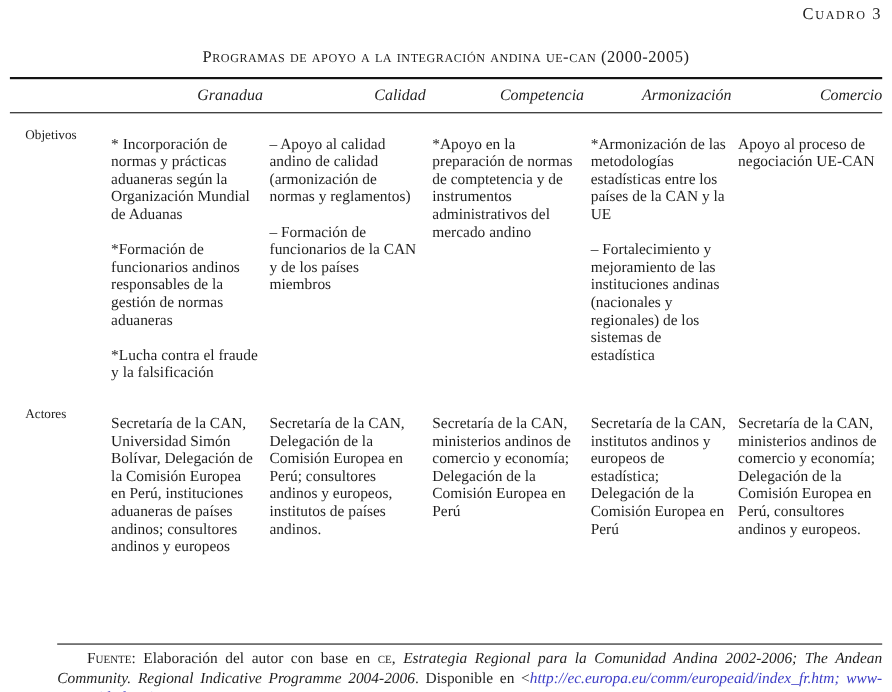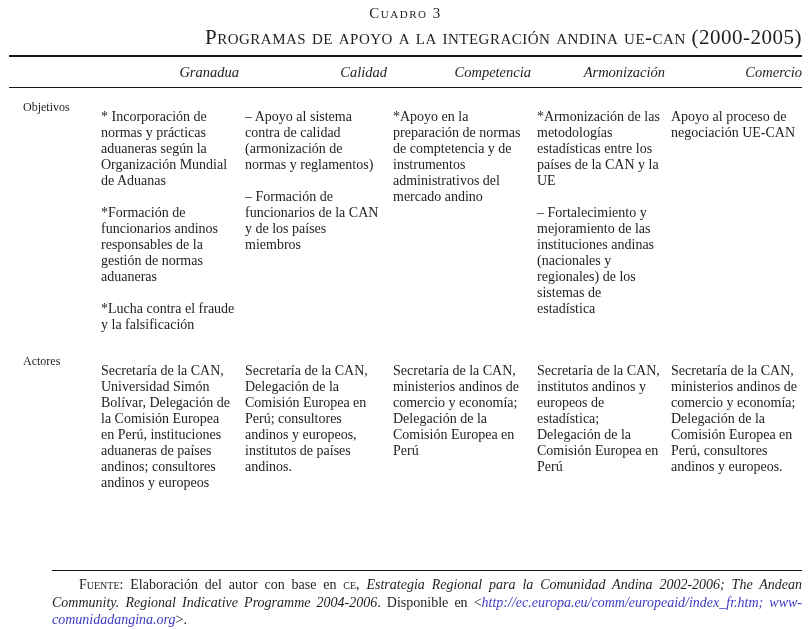--- a/index.html
+++ b/index.html
@@ -2,26 +2,26 @@
 <html><head>
 <meta charset="utf-8">
 <style>
   html,body{margin:0;padding:0;}
   body{
     width:811px;height:629px;overflow:hidden;background:#ffffff;color:#1e1e1e;
     font-family:"Liberation Serif","DejaVu Serif",serif;
   }
   .page{padding:5px 9px 0;box-sizing:border-box;width:811px;height:629px;}
   .caption-num{
-    text-align:center;font-variant:small-caps;font-size:15px;letter-spacing:1.5px;
+    text-align:right;font-variant:small-caps;font-size:15px;letter-spacing:1.5px;
     line-height:16px;
   }
   .caption-title{
-    text-align:right;font-variant:small-caps;font-size:21px;letter-spacing:.5px;
-    margin-top:8px;line-height:17px;
+    text-align:center;font-variant:small-caps;font-size:15px;letter-spacing:.5px;
+    margin-top:23px;line-height:17px;
   }
   .table{margin-top:9px;border-top:2px solid #141414;}
   .grid{
     display:grid;
     grid-template-columns:86px 138px 142px 138px 128px 131px;
     column-gap:6px;
   }
   .thead{border-bottom:1.5px solid #141414;padding:7px 0 6px;}
   .hcell{font-style:italic;font-size:14.5px;text-align:right;line-height:17px;}
   .tbody{padding-top:11px;height:482px;box-sizing:border-box;overflow:hidden;}
@@ -62,21 +62,21 @@
     <div class="tbody">
 
       <div class="grid row">
         <div class="rlabel">Objetivos</div>
         <div class="cell">
             <p>* Incorporación de normas y prácticas aduaneras según la Organización Mundial de Aduanas</p>
             <p>*Formación de funcionarios andinos responsables de la gestión de normas aduaneras</p>
             <p>*Lucha contra el fraude y la falsificación</p>
           </div>
         <div class="cell">
-            <p>– Apoyo al sistema contra de calidad (armonización de normas y reglamentos)</p>
+            <p>– Apoyo al calidad andino de calidad (armonización de normas y reglamentos)</p>
             <p>– Formación de funcionarios de la CAN y de los países miembros</p>
           </div>
         <div class="cell">
             <p>*Apoyo en la preparación de normas de comptetencia y de instrumentos administrativos del mercado andino</p>
           </div>
         <div class="cell">
             <p>*Armonización de las metodologías estadísticas entre los países de la CAN y la UE</p>
             <p>– Fortalecimiento y mejoramiento de las instituciones andinas (nacionales y regionales) de los sistemas de estadística</p>
           </div>
         <div class="cell">

